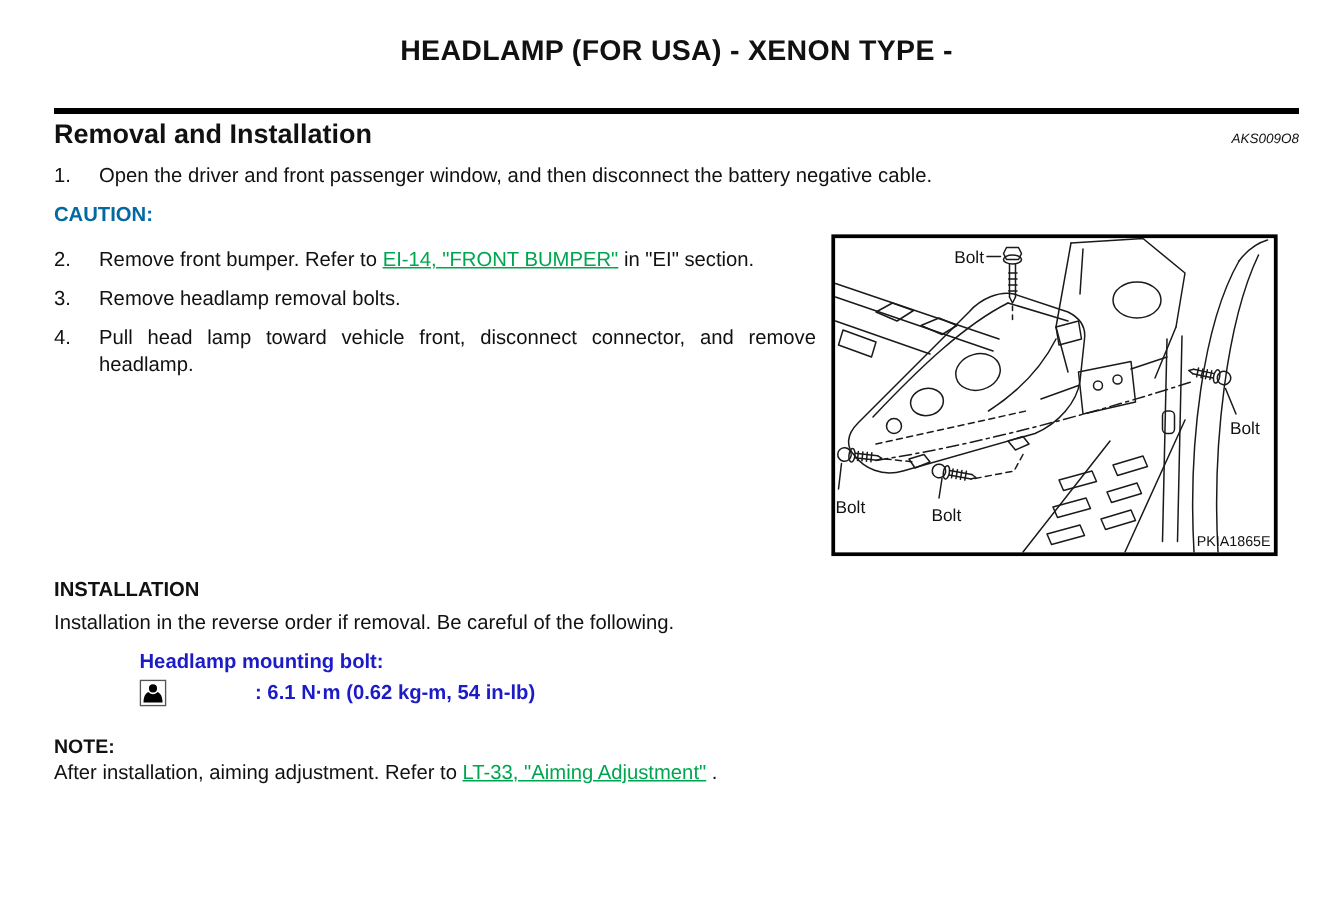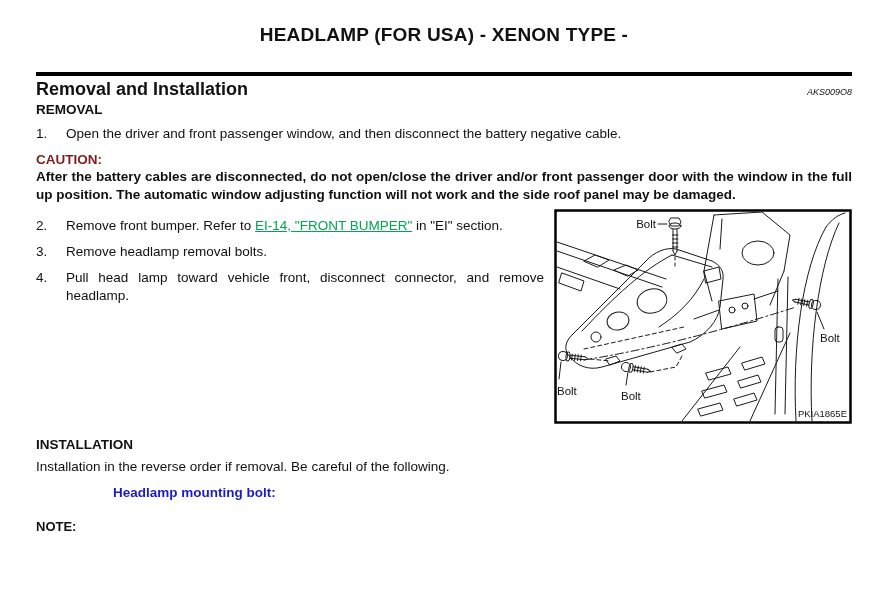--- a/index.html
+++ b/index.html
@@ -3,21 +3,21 @@
 <meta charset="utf-8">
 <style>
   * { margin:0; padding:0; box-sizing:border-box; }
   html,body { background:#ffffff; }
   body {
     width:891px; height:610px;
     font-family:"Liberation Sans", sans-serif;
     color:#111;
     overflow:hidden;
   }
-  .page { padding:0 39px 0 36px; }
+  .page { padding:0 25px 0 36px; }
 
   .doc-title {
     margin-top:24px;
     text-align:center;
     font-size:19px;
     font-weight:bold;
     letter-spacing:0.2px;
   }
   .thick-rule {
     margin-top:26px;
@@ -34,38 +34,38 @@
   .section-heading { font-size:18px; font-weight:bold; }
   .doc-code { font-size:9px; font-style:italic; padding-bottom:3px; }
 
   .sub-heading { font-size:13.5px; font-weight:bold; margin-top:2px; }
 
   .step { display:flex; margin-top:8px; font-size:13.5px; line-height:1.33; }
   .step .num { width:30px; flex:0 0 30px; }
   .step .txt { flex:1; }
   .justify { text-align:justify; }
 
-  .caution-label { color:#7f1d1d; font-weight:bold; font-size:13.5px; margin-top:9px; }
+  .caution-label { color:#0369a1; font-weight:bold; font-size:13.5px; margin-top:9px; }
   .caution-text { font-weight:bold; font-size:13.5px; line-height:1.3; margin-top:1px; text-align:justify; }
 
   .content-row { display:flex; margin-top:6px; }
   .steps-col { width:508px; flex:0 0 508px; }
   .figure-col { margin-left:10px; flex:1; }
   .figure-box { width:298px; height:215px; }
 
   a.ref-link, .ref-link {
     color:#00a64f;
     text-decoration:underline;
     cursor:pointer;
   }
 
   .install-heading { font-size:13.5px; font-weight:bold; margin-top:9px; }
   .install-intro { font-size:13.5px; margin-top:7px; }
 
-  .spec-block { margin-left:77px; margin-top:11px; }
+  .spec-block { margin-left:57px; margin-top:11px; }
   .spec-title { color:#1b1bc8; font-weight:bold; font-size:13.5px; }
   .spec-row { display:flex; align-items:flex-start; margin-top:5px; }
   .torque-icon { width:18px; height:18px; flex:0 0 18px; }
   .spec-value { color:#1b1bc8; font-weight:bold; font-size:13.5px; margin-left:59px; margin-top:1px; }
 
   .note-heading { font-size:13px; font-weight:bold; margin-top:19px; }
   .note-text { font-size:13.5px; margin-top:2px; }
 
   svg text { font-family:"Liberation Sans", sans-serif; fill:#111; }
   .fig-label { font-size:11.5px; }
@@ -78,29 +78,27 @@
 
   <div class="doc-title">HEADLAMP (FOR USA) - XENON TYPE -</div>
 
   <div class="thick-rule"></div>
 
   <div class="section-row">
     <span class="section-heading">Removal and Installation</span>
     <span class="doc-code">AKS009O8</span>
   </div>
 
-  <div class="sub-heading">REMOVAL</div>
 
   <div class="step">
     <span class="num">1.</span>
     <span class="txt">Open the driver and front passenger window, and then disconnect the battery negative cable.</span>
   </div>
 
   <div class="caution-label">CAUTION:</div>
-  <div class="caution-text">After the battery cables are disconnected, do not open/close the driver and/or front passenger door with the window in the full up position. The automatic window adjusting function will not work and the side roof panel may be damaged.</div>
 
   <div class="content-row">
     <div class="steps-col">
 
       <div class="step">
         <span class="num">2.</span>
         <span class="txt justify"><span>Remove front bumper. Refer to </span><a class="ref-link">EI-14, "FRONT BUMPER"</a><span> in "EI" section.</span></span>
       </div>
 
       <div class="step">
@@ -214,17 +212,26 @@
         <text class="fig-code" x="293" y="208" text-anchor="end">PKIA1865E</text>
       </svg>
     </div>
   </div>
 
   <div class="install-heading">INSTALLATION</div>
   <div class="install-intro">Installation in the reverse order if removal. Be careful of the following.</div>
 
   <div class="spec-block">
     <div class="spec-title">Headlamp mounting bolt:</div>
+    <div class="spec-row">
+      <svg class="torque-icon" viewBox="0 0 17 17" xmlns="http://www.w3.org/2000/svg">
+        <rect x="0.5" y="0.5" width="16" height="16" fill="#ffffff" stroke="#555" stroke-width="1"></rect>
+        <path d="M2.5,14.5 C2.5,9.2 4.8,7.2 8.5,7.2 C12.2,7.2 14.5,9.2 14.5,14.5 Z" fill="#000"></path>
+        <circle cx="8.5" cy="5.6" r="3.1" fill="#000" stroke="#fff" stroke-width="1.1"></circle>
+      </svg>
+      <span class="spec-value">: 6.1 N·m (0.62 kg-m, 54 in-lb)</span>
+    </div>
   </div>
 
   <div class="note-heading">NOTE:</div>
+  <div class="note-text"><span>After installation, aiming adjustment. Refer to </span><a class="ref-link">LT-33, "Aiming Adjustment"</a><span> .</span></div>
 
 </div>
 
 </body></html>

